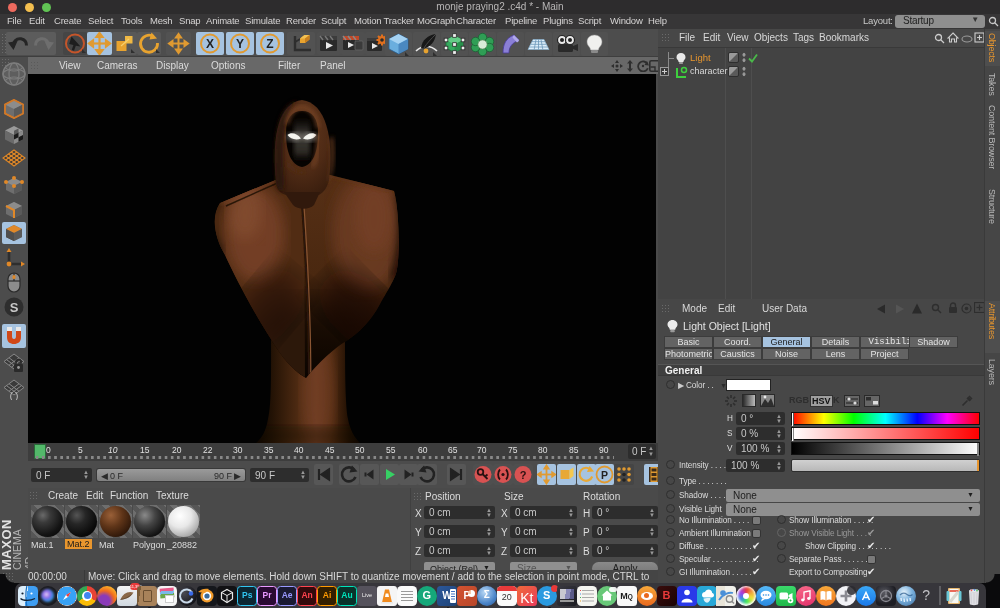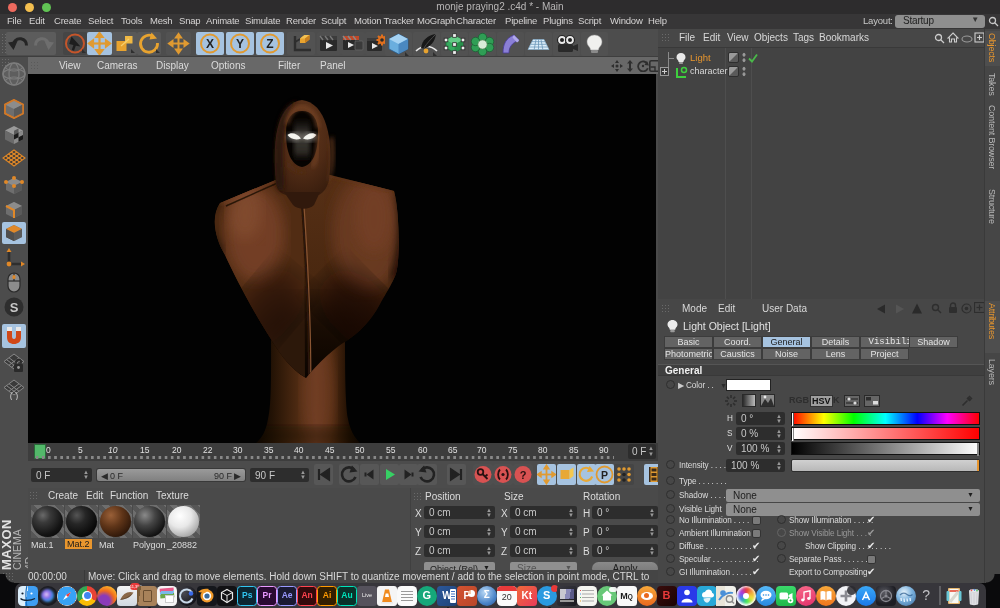--- a/index.html
+++ b/index.html
@@ -1151,21 +1151,21 @@
       <div style="position:absolute;inset:0;border-radius:10px;background:radial-gradient(circle at 38% 32%,#b8d8f5 0,#4a84c8 60%,#2a5490 100%);"></div>
       <span style="position:absolute;left:0;right:0;top:3.5px;text-align:center;font-size:10px;font-weight:bold;color:#fff;">Σ</span>
     </div>
     <div style="position:absolute;left:481.8px;top:2.5px;width:20px;height:20px;">
       <div style="position:absolute;inset:0;border-radius:4.5px;background:#fafafa;"></div>
       <div style="position:absolute;left:0;top:0;right:0;height:5.5px;background:#e83a3a;border-radius:4.5px 4.5px 0 0;"></div>
       <span style="position:absolute;left:0;right:0;top:6px;text-align:center;font-size:9px;font-weight:normal;color:#333;">20</span>
     </div>
     <div style="position:absolute;left:501.8px;top:2.5px;width:20px;height:20px;">
       <div style="position:absolute;inset:0;border-radius:3.5px;background:linear-gradient(135deg,#f06a3a,#e83a5a);"></div>
-      <span style="position:absolute;left:0;right:0;top:4.5px;text-align:center;font-size:10px;font-weight:bold;color:#fff;">Kt</span>
+      <span style="position:absolute;left:0;right:0;top:4.5px;text-align:center;font-size:14px;font-weight:normal;color:#fff;">Kt</span>
     </div>
     <div style="position:absolute;left:521.7px;top:2.5px;width:20px;height:20px;">
       <div style="position:absolute;inset:0;border-radius:10px;background:#2a9ae0;"></div>
       <span style="position:absolute;left:0;right:0;top:3px;text-align:center;font-size:11px;font-weight:bold;color:#fff;">S</span>
       <div style="position:absolute;right:-1px;top:-1px;width:7px;height:7px;border-radius:50%;background:#e83a3a;"></div>
     </div>
     <div style="position:absolute;left:541.7px;top:2.5px;width:20px;height:20px;">
       <div style="position:absolute;inset:0;border-radius:3px;background:linear-gradient(135deg,#3a3a42,#1a1a20);"></div>
       <div style="position:absolute;left:3px;top:3px;width:14px;height:10px;background:linear-gradient(100deg,#c8c8d0 0 40%,#8a8ab8 40% 70%,#5a5a88 70%);"></div>
       <div style="position:absolute;left:3px;top:14px;width:14px;height:2px;background:#999;"></div>

